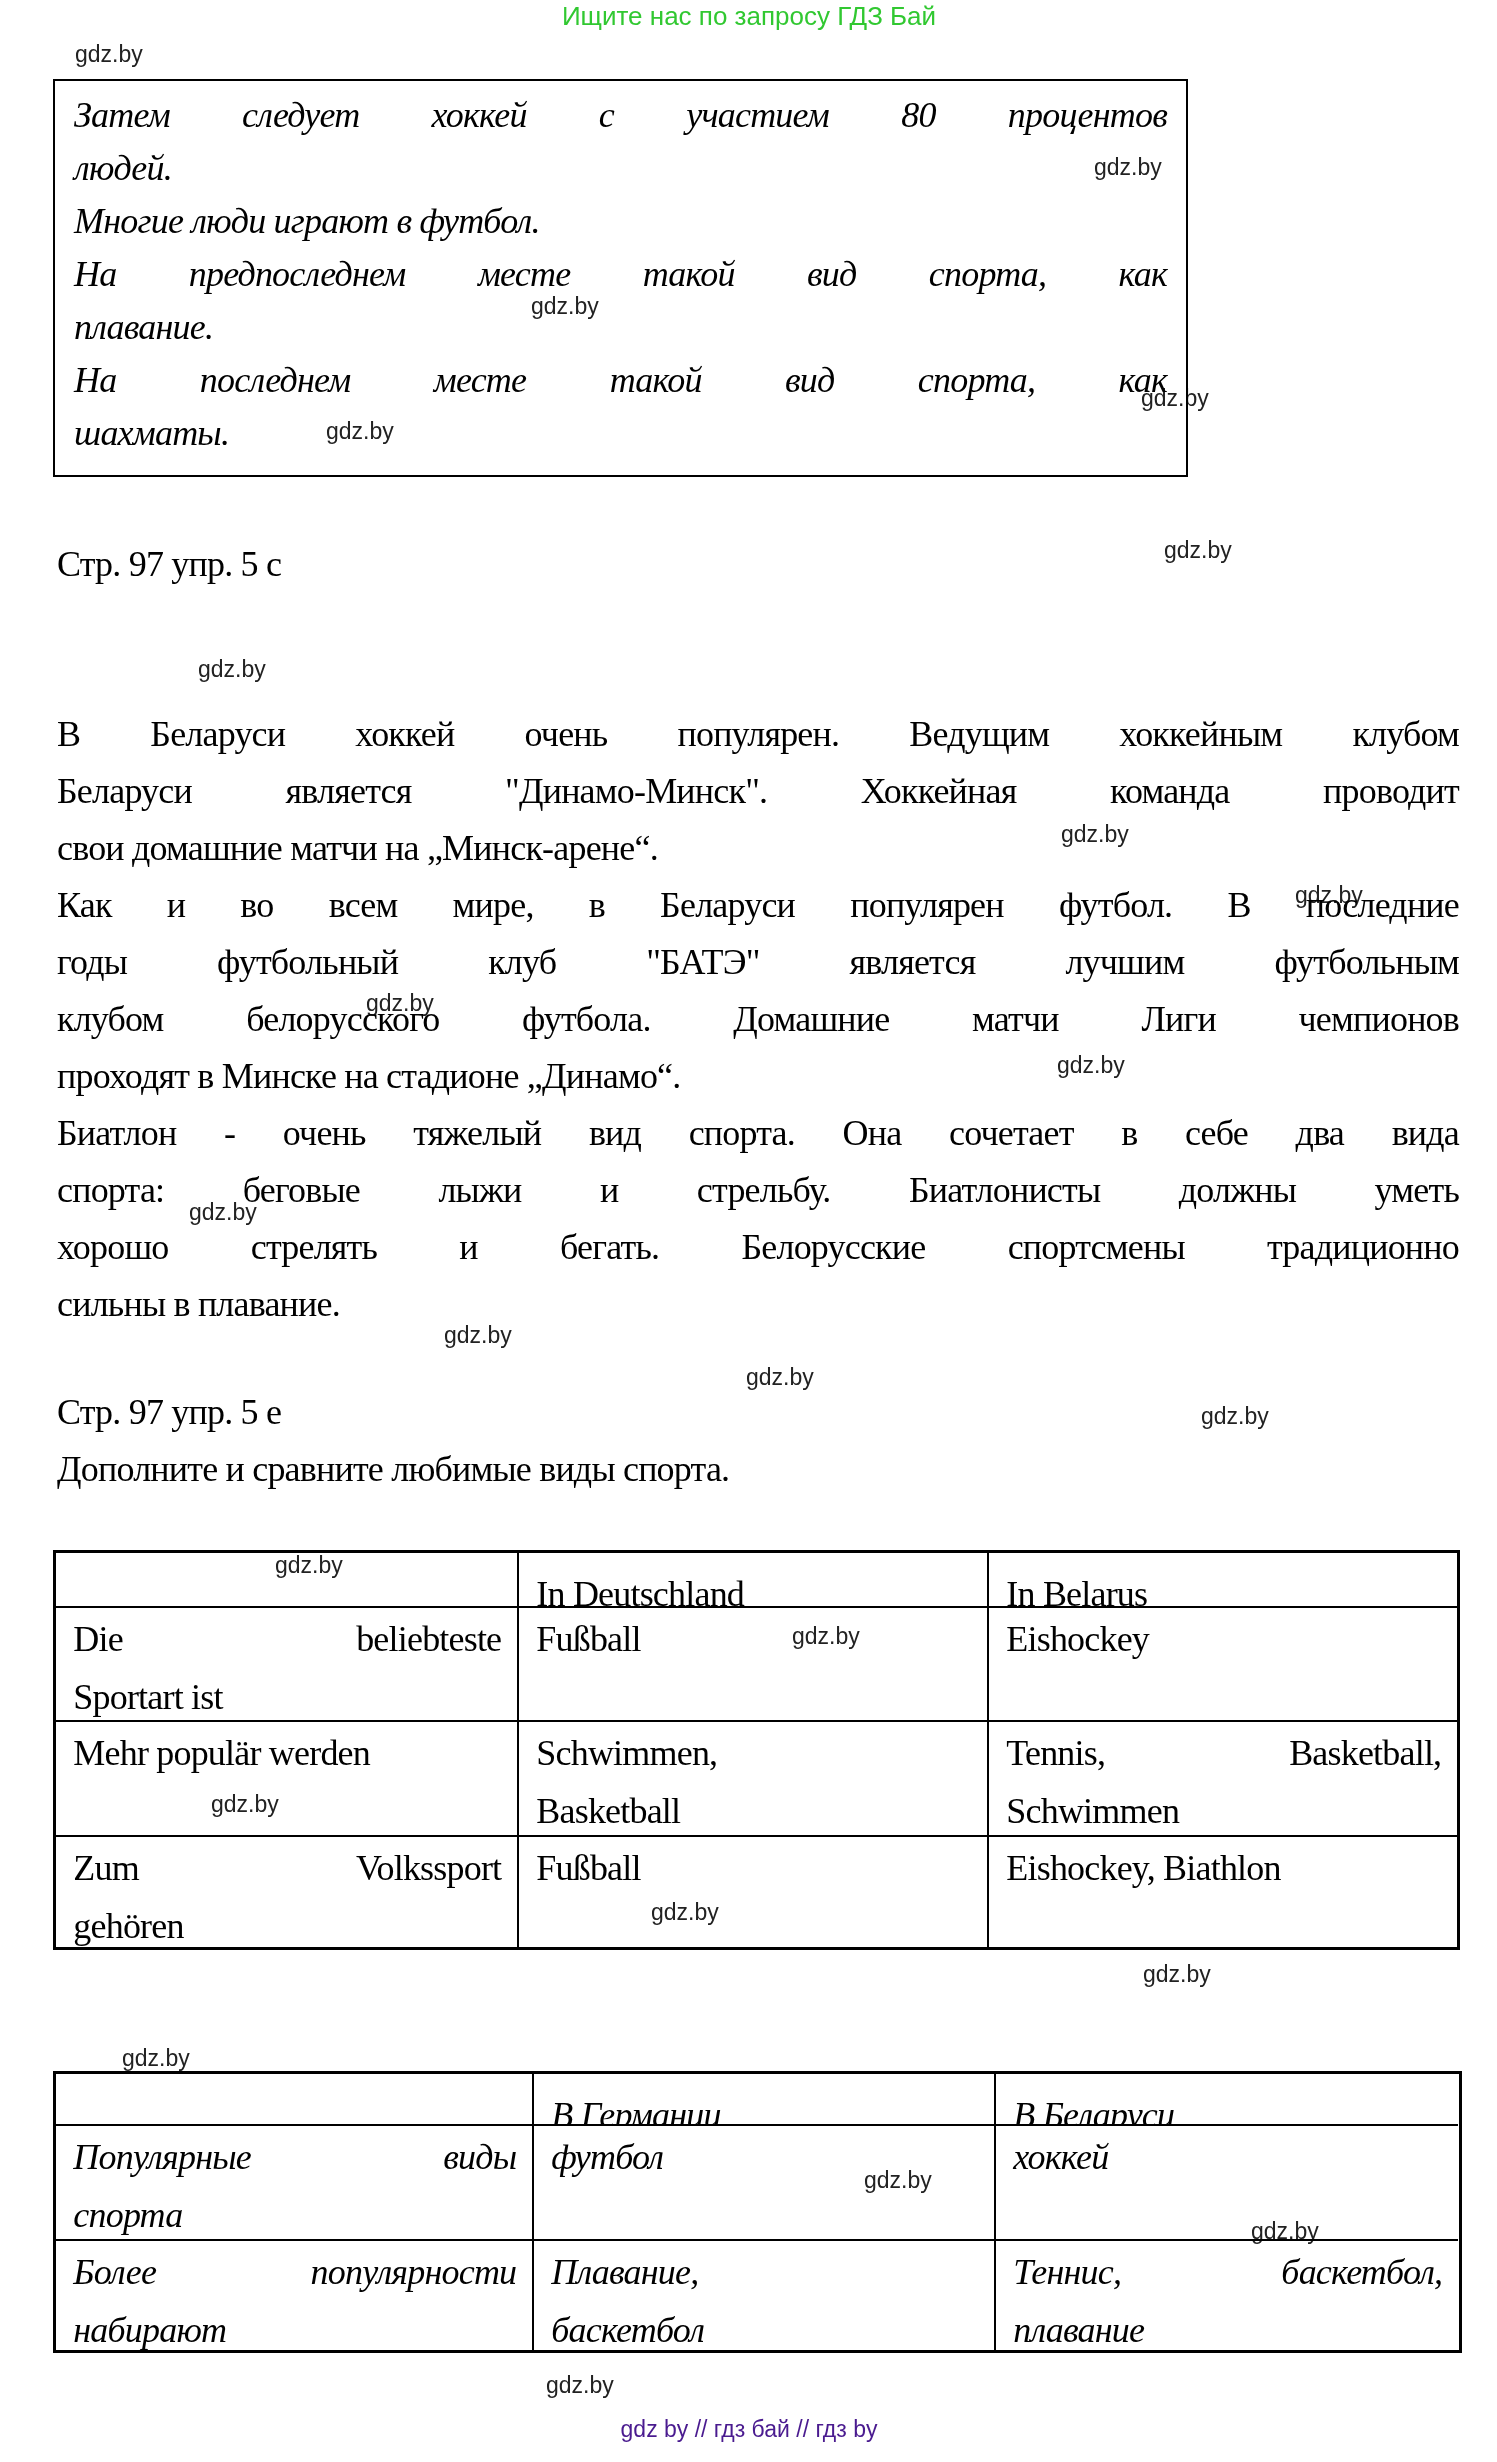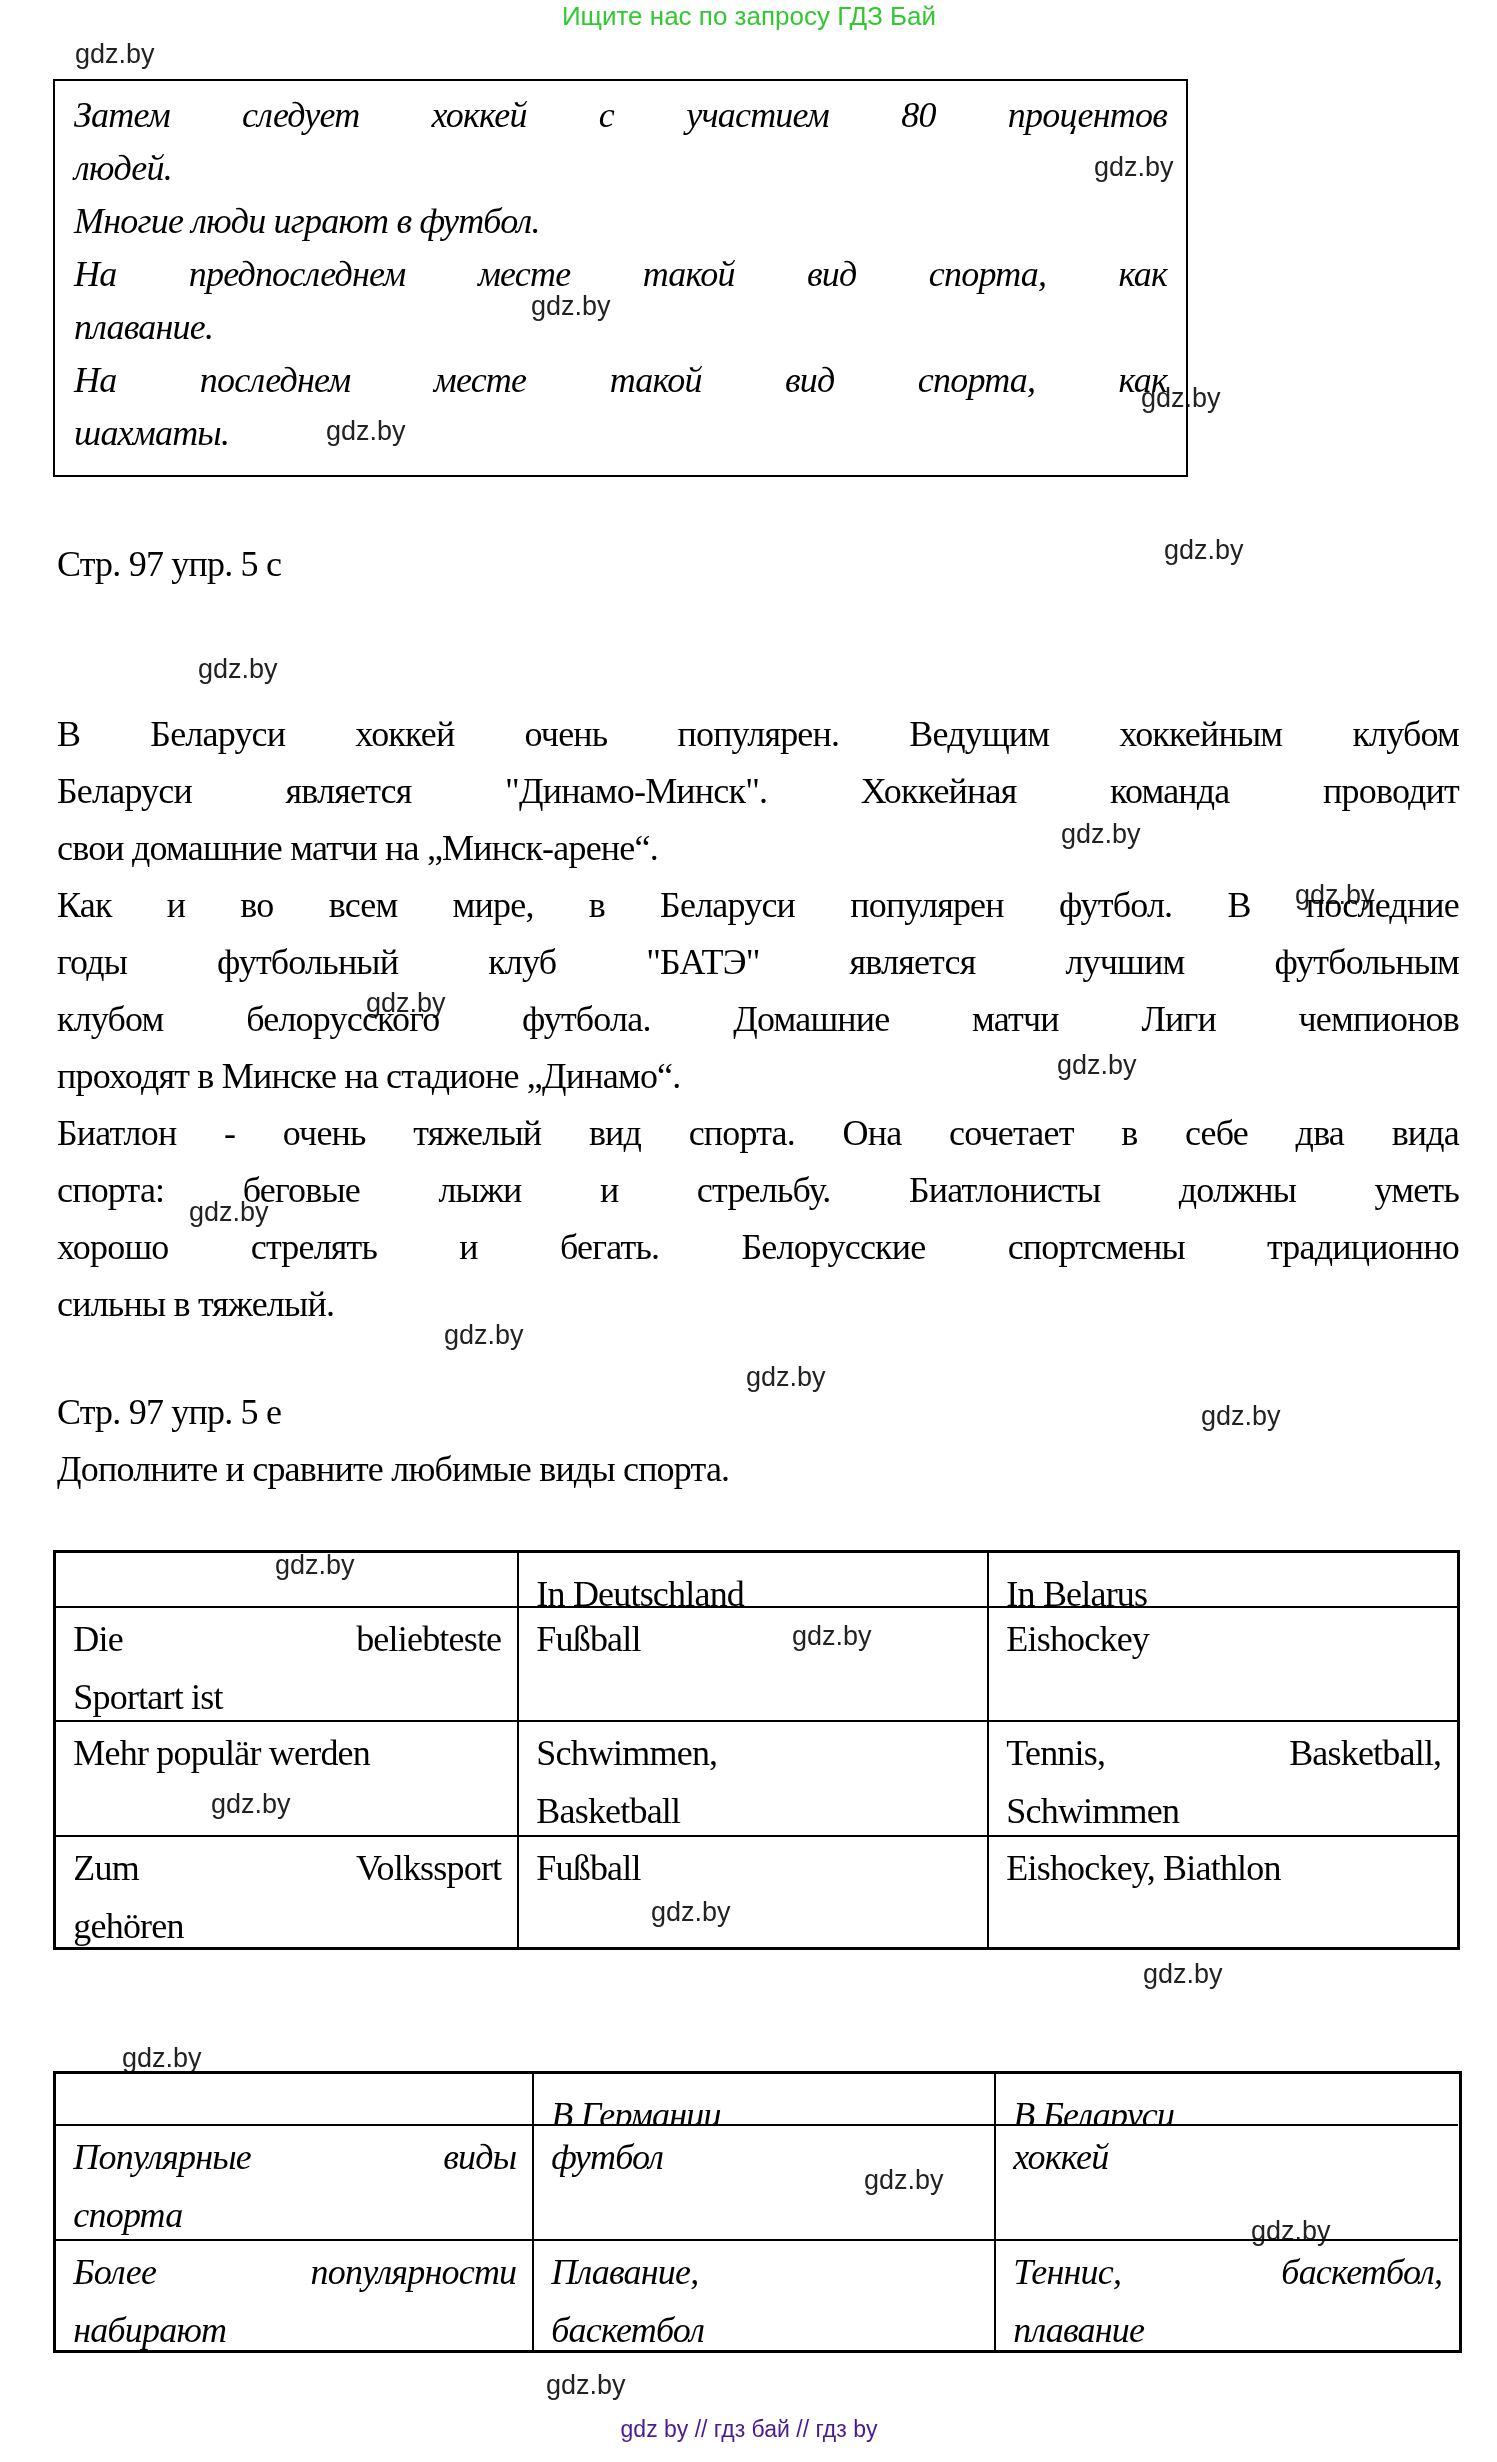--- a/index.html
+++ b/index.html
@@ -8,21 +8,21 @@
     font-family:"Liberation Serif","DejaVu Serif",serif; color:#000; overflow:hidden;
   }
   
   .banner {
     position:absolute; top:1.6px; left:0; right:0; text-align:center;
     font-family:"Liberation Sans","DejaVu Sans",sans-serif; font-size:26px; line-height:28px;
   }
   
   .wm {
     position:absolute; font-family:"Liberation Sans","DejaVu Sans",sans-serif;
-    font-size:27px; line-height:23.6px; white-space:nowrap;
+    font-size:23px; line-height:23.6px; white-space:nowrap;
   }
   
   .line { font-size:36px; line-height:57px; letter-spacing:-0.8px; }
   .jl { text-align:justify; text-align-last:justify; }
   
   .quote-box {
     position:absolute; left:53px; top:79px; width:1135px; height:398px;
     border:2.4px solid #000; box-sizing:border-box; padding:7.9px 19px 0 19px;
     font-style:italic;
   }
@@ -114,21 +114,21 @@
     <div class="line jl">В Беларуси хоккей очень популярен. Ведущим хоккейным клубом</div>
     <div class="line jl">Беларуси является "Динамо-Минск". Хоккейная команда проводит</div>
     <div class="line">свои домашние матчи на „Минск-арене“.</div>
     <div class="line jl">Как и во всем мире, в Беларуси популярен футбол. В последние</div>
     <div class="line jl">годы футбольный клуб "БАТЭ" является лучшим футбольным</div>
     <div class="line jl">клубом белорусского футбола. Домашние матчи Лиги чемпионов</div>
     <div class="line">проходят в Минске на стадионе „Динамо“.</div>
     <div class="line jl">Биатлон - очень тяжелый вид спорта. Она сочетает в себе два вида</div>
     <div class="line jl">спорта: беговые лыжи и стрельбу. Биатлонисты должны уметь</div>
     <div class="line jl">хорошо стрелять и бегать. Белорусские спортсмены традиционно</div>
-    <div class="line">сильны в тяжелый.</div>
+    <div class="line">сильны в плавание.</div>
   </div>
 
   <div class="sec-e">
     <div class="line">Стр. 97 упр. 5 е</div>
     <div class="line">Дополните и сравните любимые виды спорта.</div>
   </div>
 
   <div class="tbl tbl-1">
     <div class="cell hdr">
       <div class="line"></div>

